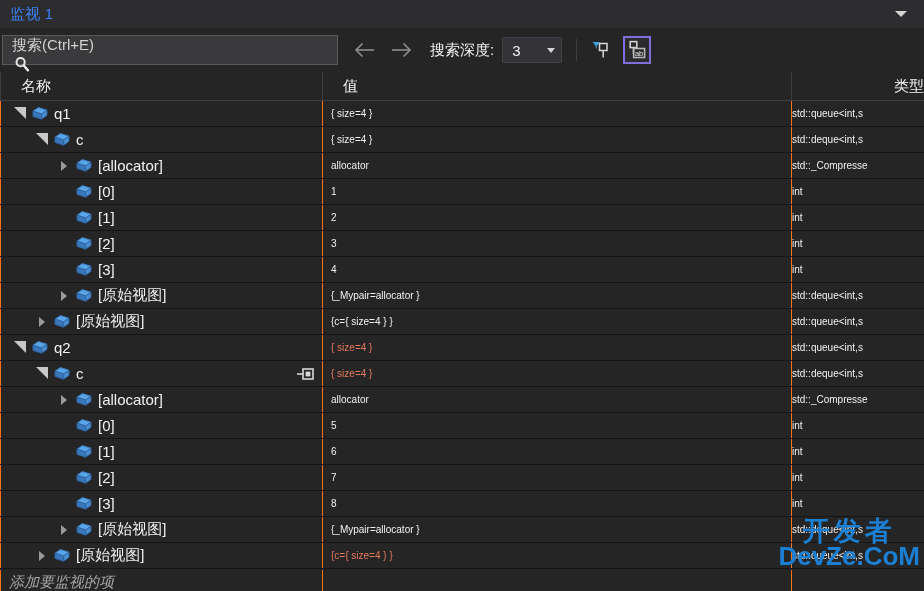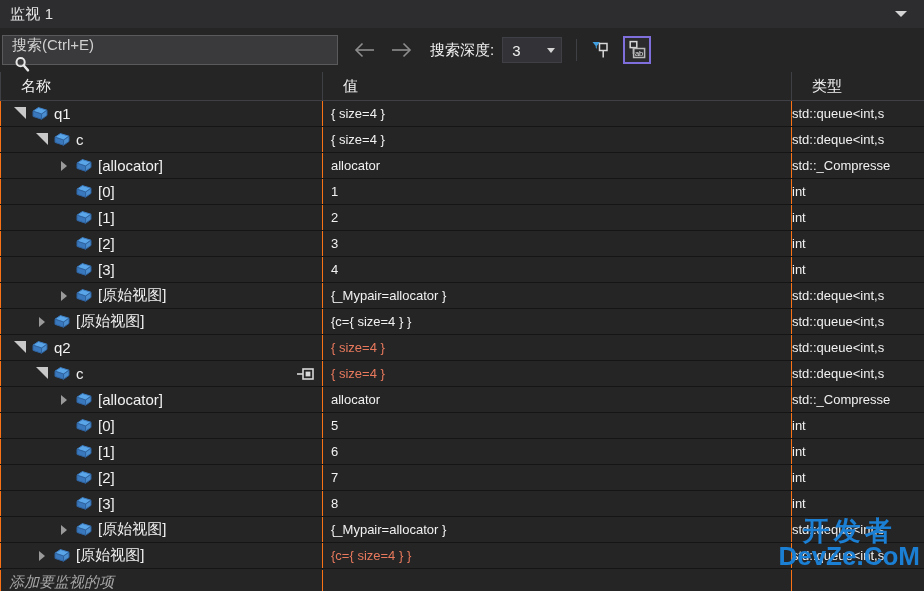--- a/index.html
+++ b/index.html
@@ -20,21 +20,21 @@
   .titlebar {
     height: 28px;
     background: #2d2d30;
     display: flex;
     align-items: center;
     padding: 0 0 0 10px;
     position: relative;
   }
   .titlebar-title {
     font-size: 15px;
-    color: #e5e5e5;
+    color: #3b82f6;
     letter-spacing: 0.2px;
   }
   .titlebar-chevron {
     position: absolute;
     right: 10px;
     top: 0;
     height: 28px;
     width: 26px;
     display: flex;
     align-items: center;
@@ -166,21 +166,21 @@
     font-size: 15px;
     color: #f1f1f1;
     box-sizing: border-box;
     padding-left: 20px;
     height: 28px;
     line-height: 28px;
     border-left: 1px solid #3f3f46;
   }
   .col-name  { width: 322px; }
   .col-value { width: 469px; }
-  .col-type  { width: 133px; }
+  .col-type  { width: 133px; text-align: right; }
 
   .rows { position: relative; }
   .row {
     height: 26px;
     display: flex;
     align-items: center;
     border-bottom: 1px solid #151516;
     box-sizing: border-box;
     background: #252526;
     position: relative;
@@ -191,21 +191,21 @@
     display: flex;
     align-items: center;
     border-left: 1px solid #f97316;
     overflow: hidden;
     white-space: nowrap;
   }
   .cell.name  { width: 322px; padding-left: 2px; position: relative; }
   .cell.value { width: 469px; padding-left: 8px; }
   .cell.type  { width: 133px; padding-left: 0; }
 
-  .txt { font-size: 13px; color: #f1f1f1; }
+  .txt { font-size: 10px; color: #f1f1f1; }
   .txt.changed { color: #e8795c; }
 
   .twisty {
     width: 18px;
     height: 25px;
     display: flex;
     align-items: center;
     justify-content: center;
     flex: 0 0 18px;
     cursor: pointer;

